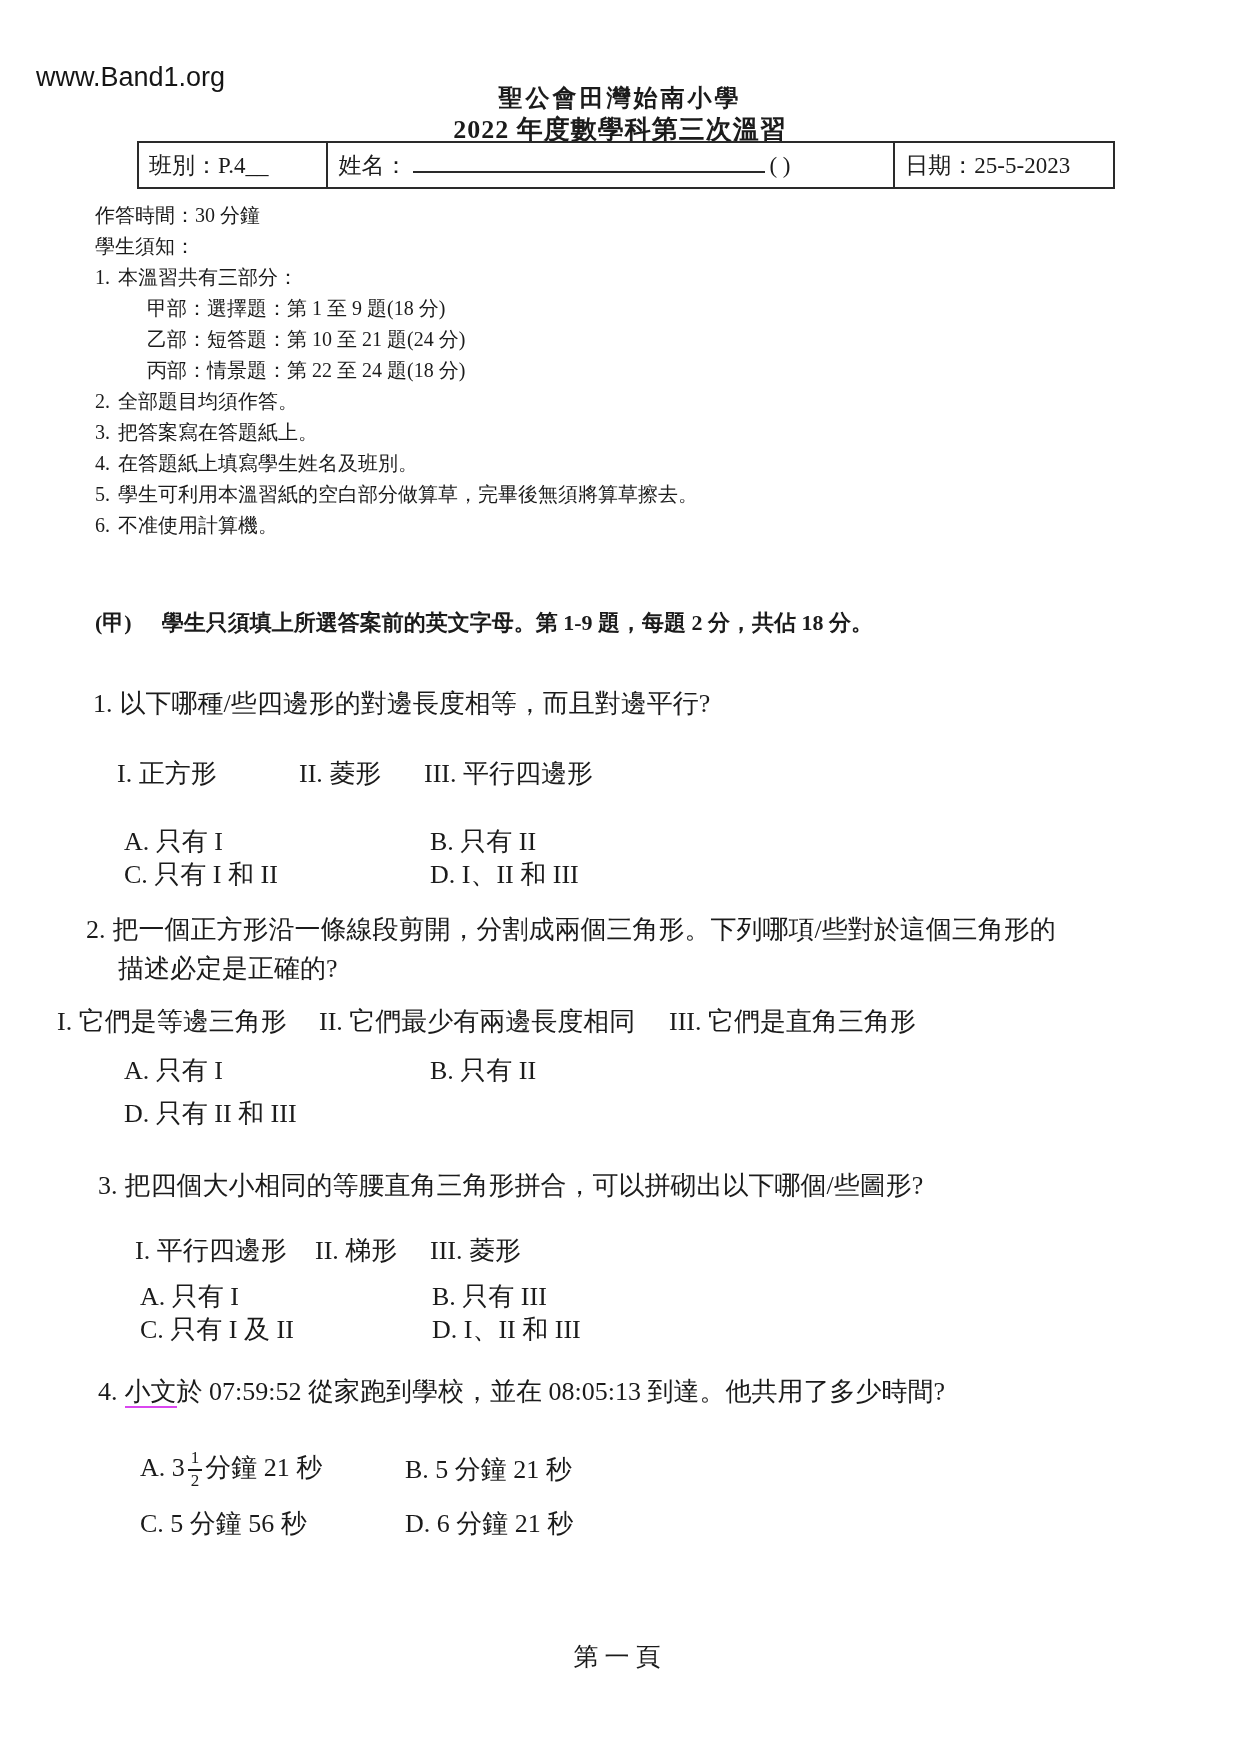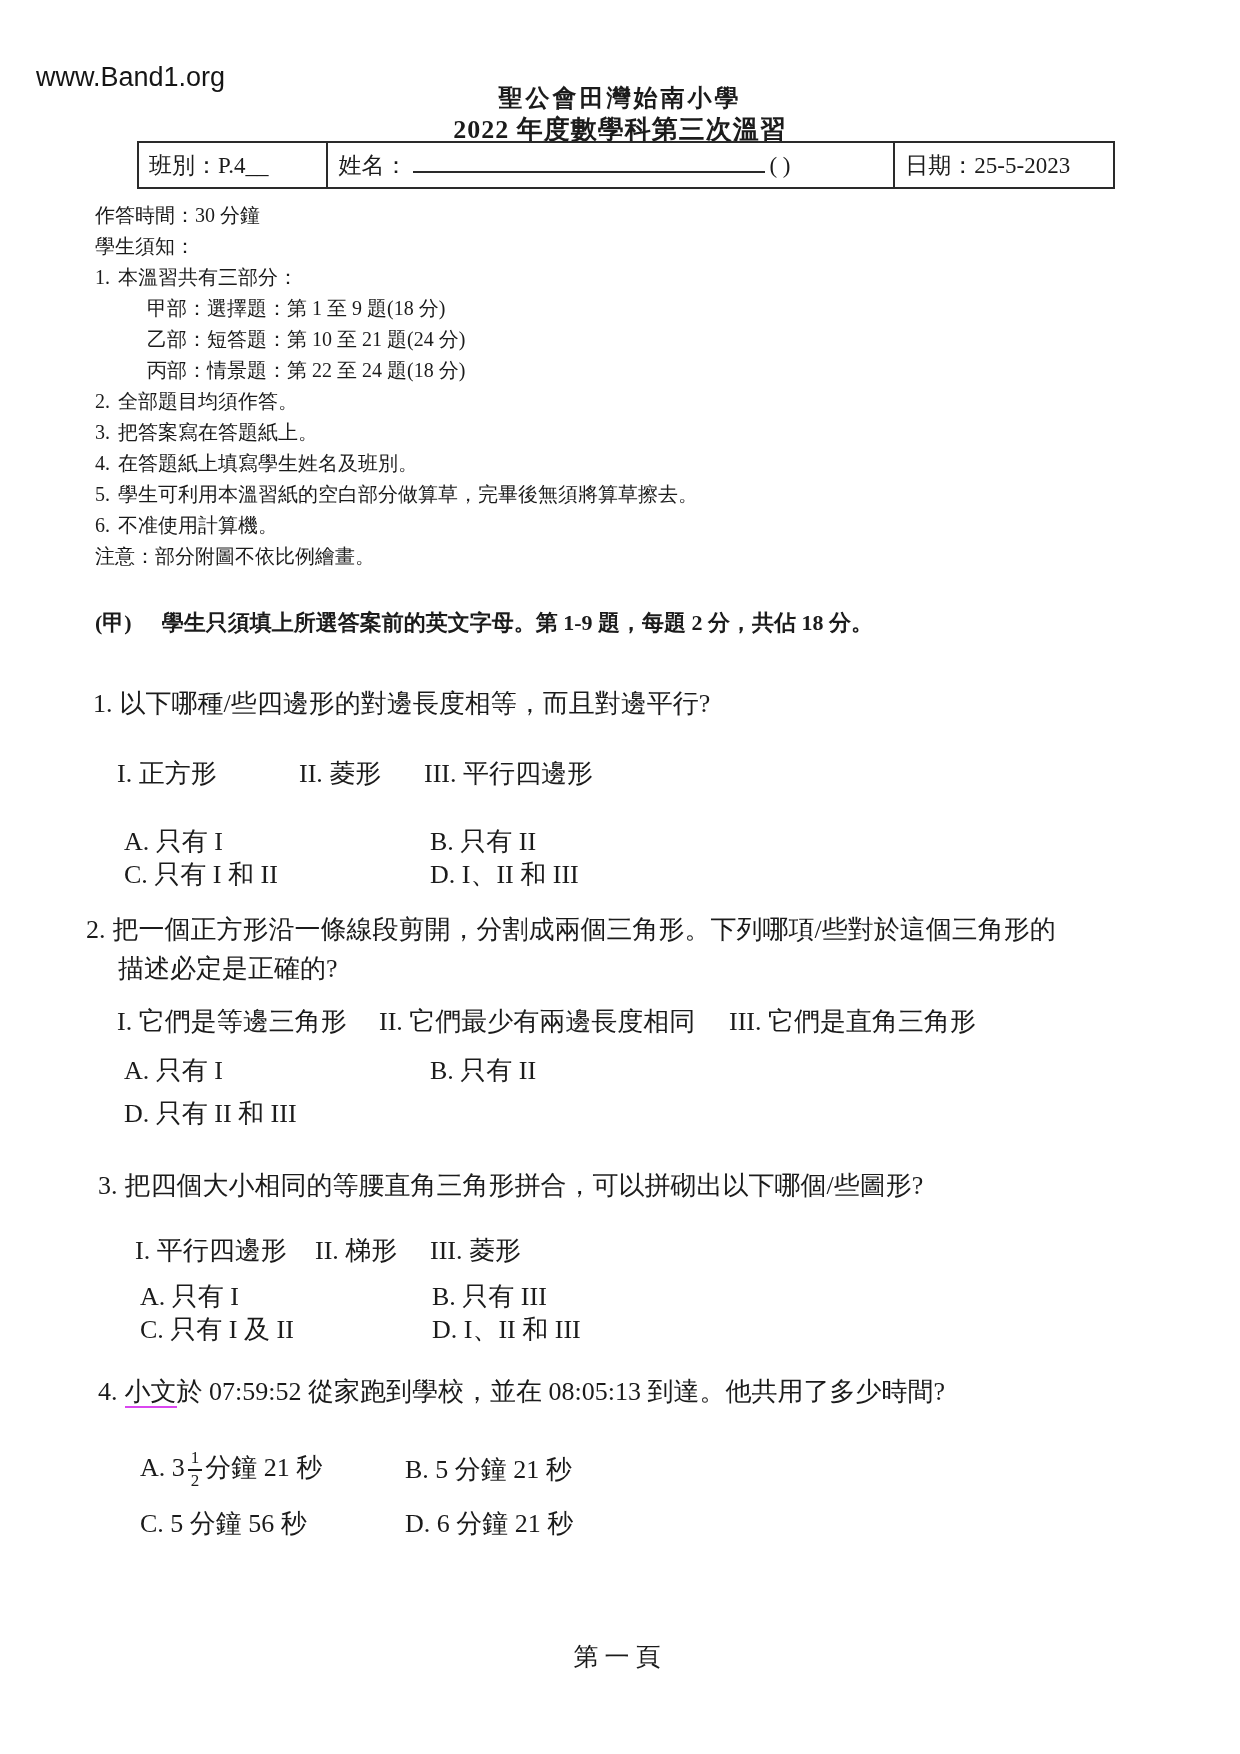--- a/index.html
+++ b/index.html
@@ -57,21 +57,21 @@
   .q1 .q-line { padding-left:93px; }
   .q1 .statements { margin-top:35px; padding-left:117px; }
   .q1 .statements .st1 { display:inline-block; min-width:182px; }
   .q1 .statements .st2 { display:inline-block; min-width:125px; }
   .q1 .options { margin-top:34px; padding-left:124px; display:grid;
                  grid-template-columns:306px auto; line-height:33px; }
 
   .q2 { top:912px; }
   .q2 .q-line1 { padding-left:86px; }
   .q2 .q-line2 { padding-left:118px; margin-top:4px; }
-  .q2 .statements { margin-top:18px; padding-left:117px; }
+  .q2 .statements { margin-top:18px; padding-left:57px; }
   .q2 .statements .st1 { display:inline-block; min-width:262px; }
   .q2 .statements .st2 { display:inline-block; min-width:350px; }
   .q2 .options { margin-top:16px; padding-left:124px; display:grid;
                  grid-template-columns:306px auto; line-height:32px; row-gap:11px; }
 
   .q3 { top:1168px; }
   .q3 .q-line { padding-left:98px; }
   .q3 .statements { margin-top:30px; padding-left:135px; }
   .q3 .statements .st1 { display:inline-block; min-width:180px; }
   .q3 .statements .st2 { display:inline-block; min-width:115px; }
@@ -122,21 +122,20 @@
   <div>學生須知：</div>
   <div><span class="instr-num">1.</span><span>本溫習共有三部分：</span></div>
   <div class="instr-sub">甲部：選擇題：第 1 至 9 題(18 分)</div>
   <div class="instr-sub">乙部：短答題：第 10 至 21 題(24 分)</div>
   <div class="instr-sub">丙部：情景題：第 22 至 24 題(18 分)</div>
   <div><span class="instr-num">2.</span><span>全部題目均須作答。</span></div>
   <div><span class="instr-num">3.</span><span>把答案寫在答題紙上。</span></div>
   <div><span class="instr-num">4.</span><span>在答題紙上填寫學生姓名及班別。</span></div>
   <div><span class="instr-num">5.</span><span>學生可利用本溫習紙的空白部分做算草，完畢後無須將算草擦去。</span></div>
   <div><span class="instr-num">6.</span><span>不准使用計算機。</span></div>
-  <div>注意：部分附圖不依比例繪畫。</div>
 </div>
 
 <div class="abs section-heading">
   <span class="sec-label">(甲)</span><span>學生只須填上所選答案前的英文字母。第 1-9 題，每題 2 分，共佔 18 分。</span>
 </div>
 
 <div class="abs question q1">
   <div class="q-line">
     <span class="q-num">1.</span><span>以下哪種/些四邊形的對邊長度相等，而且對邊平行?</span>
   </div>

